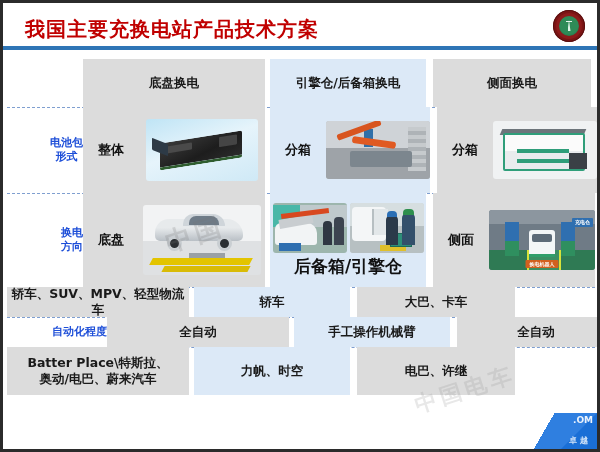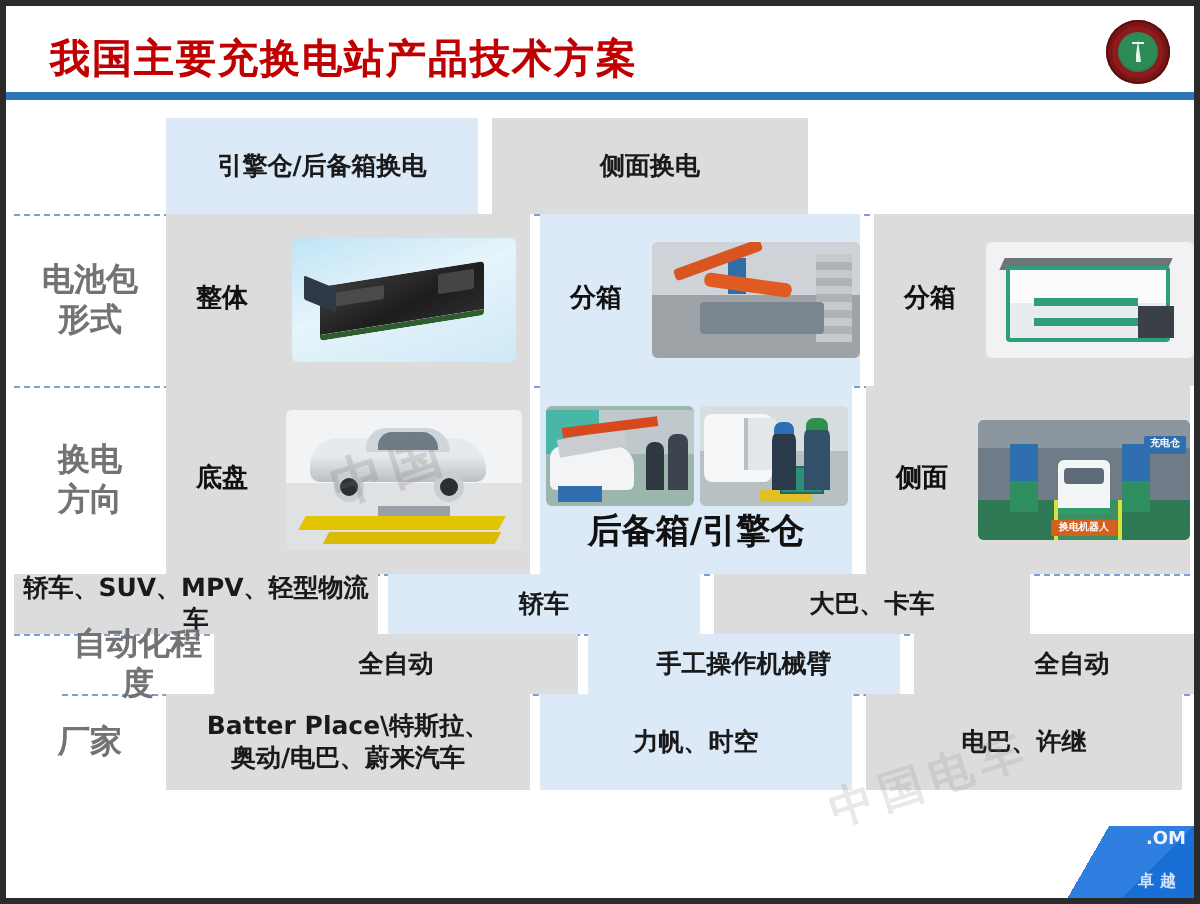--- a/index.html
+++ b/index.html
@@ -63,22 +63,22 @@
     width:588px;height:352px;
   }
   .row{
     position:absolute;left:0;right:0;
     display:flex;
     border-bottom:1.5px dashed #7f9fd0;
   }
   .row.norule{border-bottom:none;}
   .rowlabel{
     width:76px;flex:0 0 76px;
-    display:flex;align-items:center;justify-content:center;
-    font-size:16px;font-weight:bold;color:#737373;
+    display:flex;align-items:center;justify-content:flex-end;
+    font-size:11px;font-weight:bold;color:#1d4ed8;
     text-align:center;line-height:1.25;
     background:transparent;
   }
   .cell{
     position:relative;
     box-sizing:border-box;
     display:flex;align-items:center;justify-content:center;
     text-align:center;
     font-size:12.5px;font-weight:bold;color:#1a1a1a;
     line-height:1.3;
@@ -241,20 +241,21 @@
       <div class="core"></div>
       <div class="tree"></div>
     </div>
     <div class="title-rule"></div>
   </div>
 
   <div class="table">
 
     <div class="row hdr" style="top:0;height:48px;">
       <div class="rowlabel"></div>
+      <div class="cell c1">底盘换电</div>
       <div class="cell c2">引擎仓/后备箱换电</div>
       <div class="cell c3">侧面换电</div>
     </div>
 
     <div class="row" style="top:48px;height:86px;">
       <div class="rowlabel">
         <div>
           <div>电池包</div>
           <div>形式</div>
         </div>
@@ -386,21 +387,20 @@
     </div>
 
     <div class="row" style="top:258px;height:30px;margin-left:24px;">
       <div class="rowlabel">自动化程度</div>
       <div class="cell c1">全自动</div>
       <div class="cell c2">手工操作机械臂</div>
       <div class="cell c3">全自动</div>
     </div>
 
     <div class="row norule" style="top:288px;height:48px;">
-      <div class="rowlabel">厂家</div>
       <div class="cell c1" style="padding:0 20px;">Batter Place\特斯拉、奥动/电巴、蔚来汽车</div>
       <div class="cell c2">力帆、时空</div>
       <div class="cell c3">电巴、许继</div>
     </div>
 
   </div>
 
   <div class="wm wm-a">中国</div>
   <div class="wm wm-b">中国电车</div>
 

